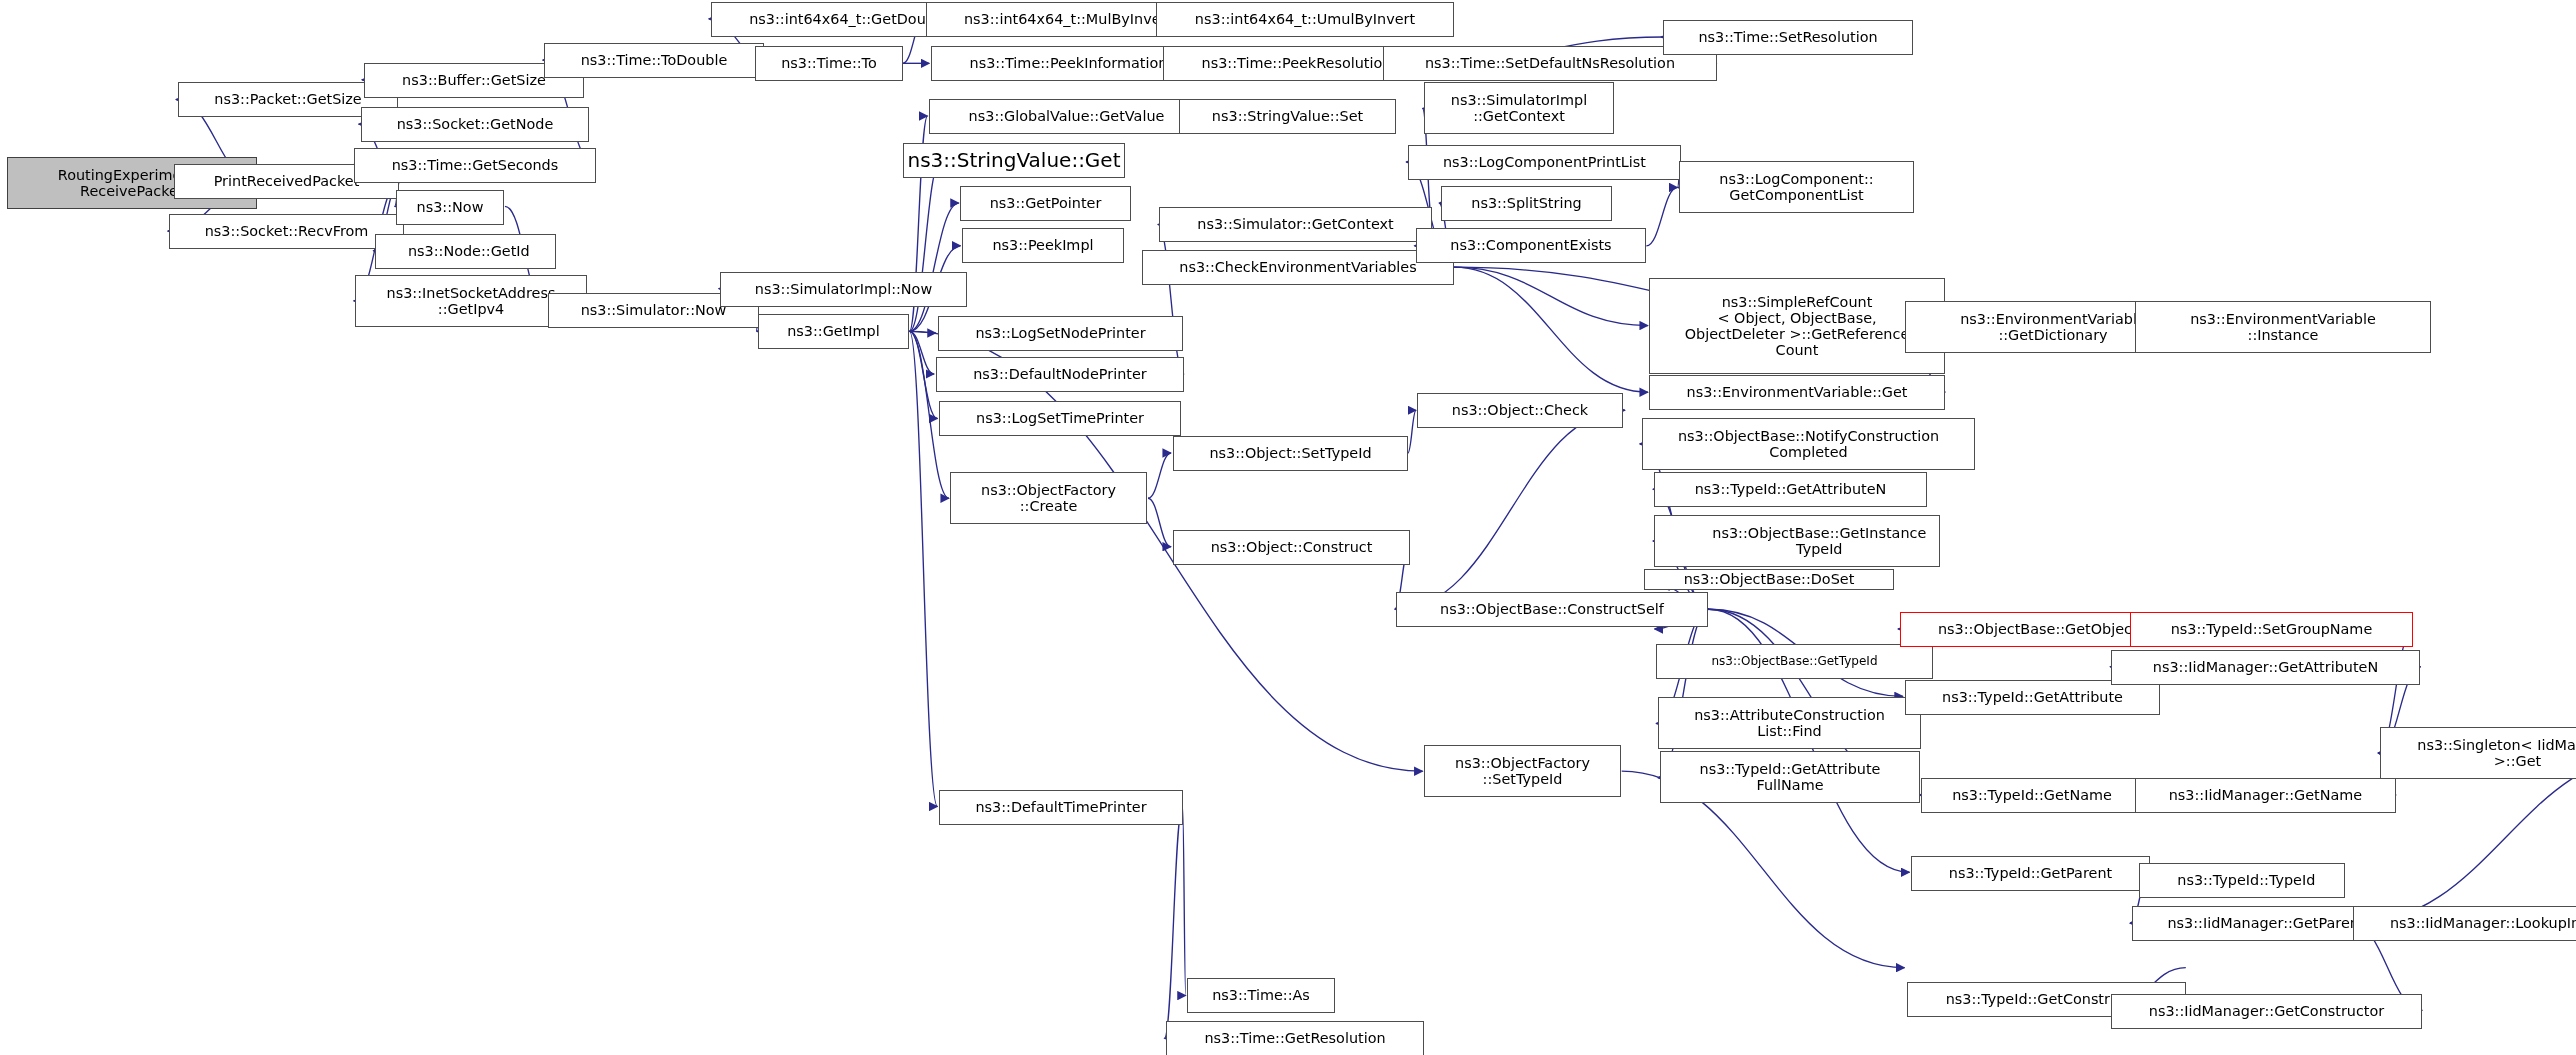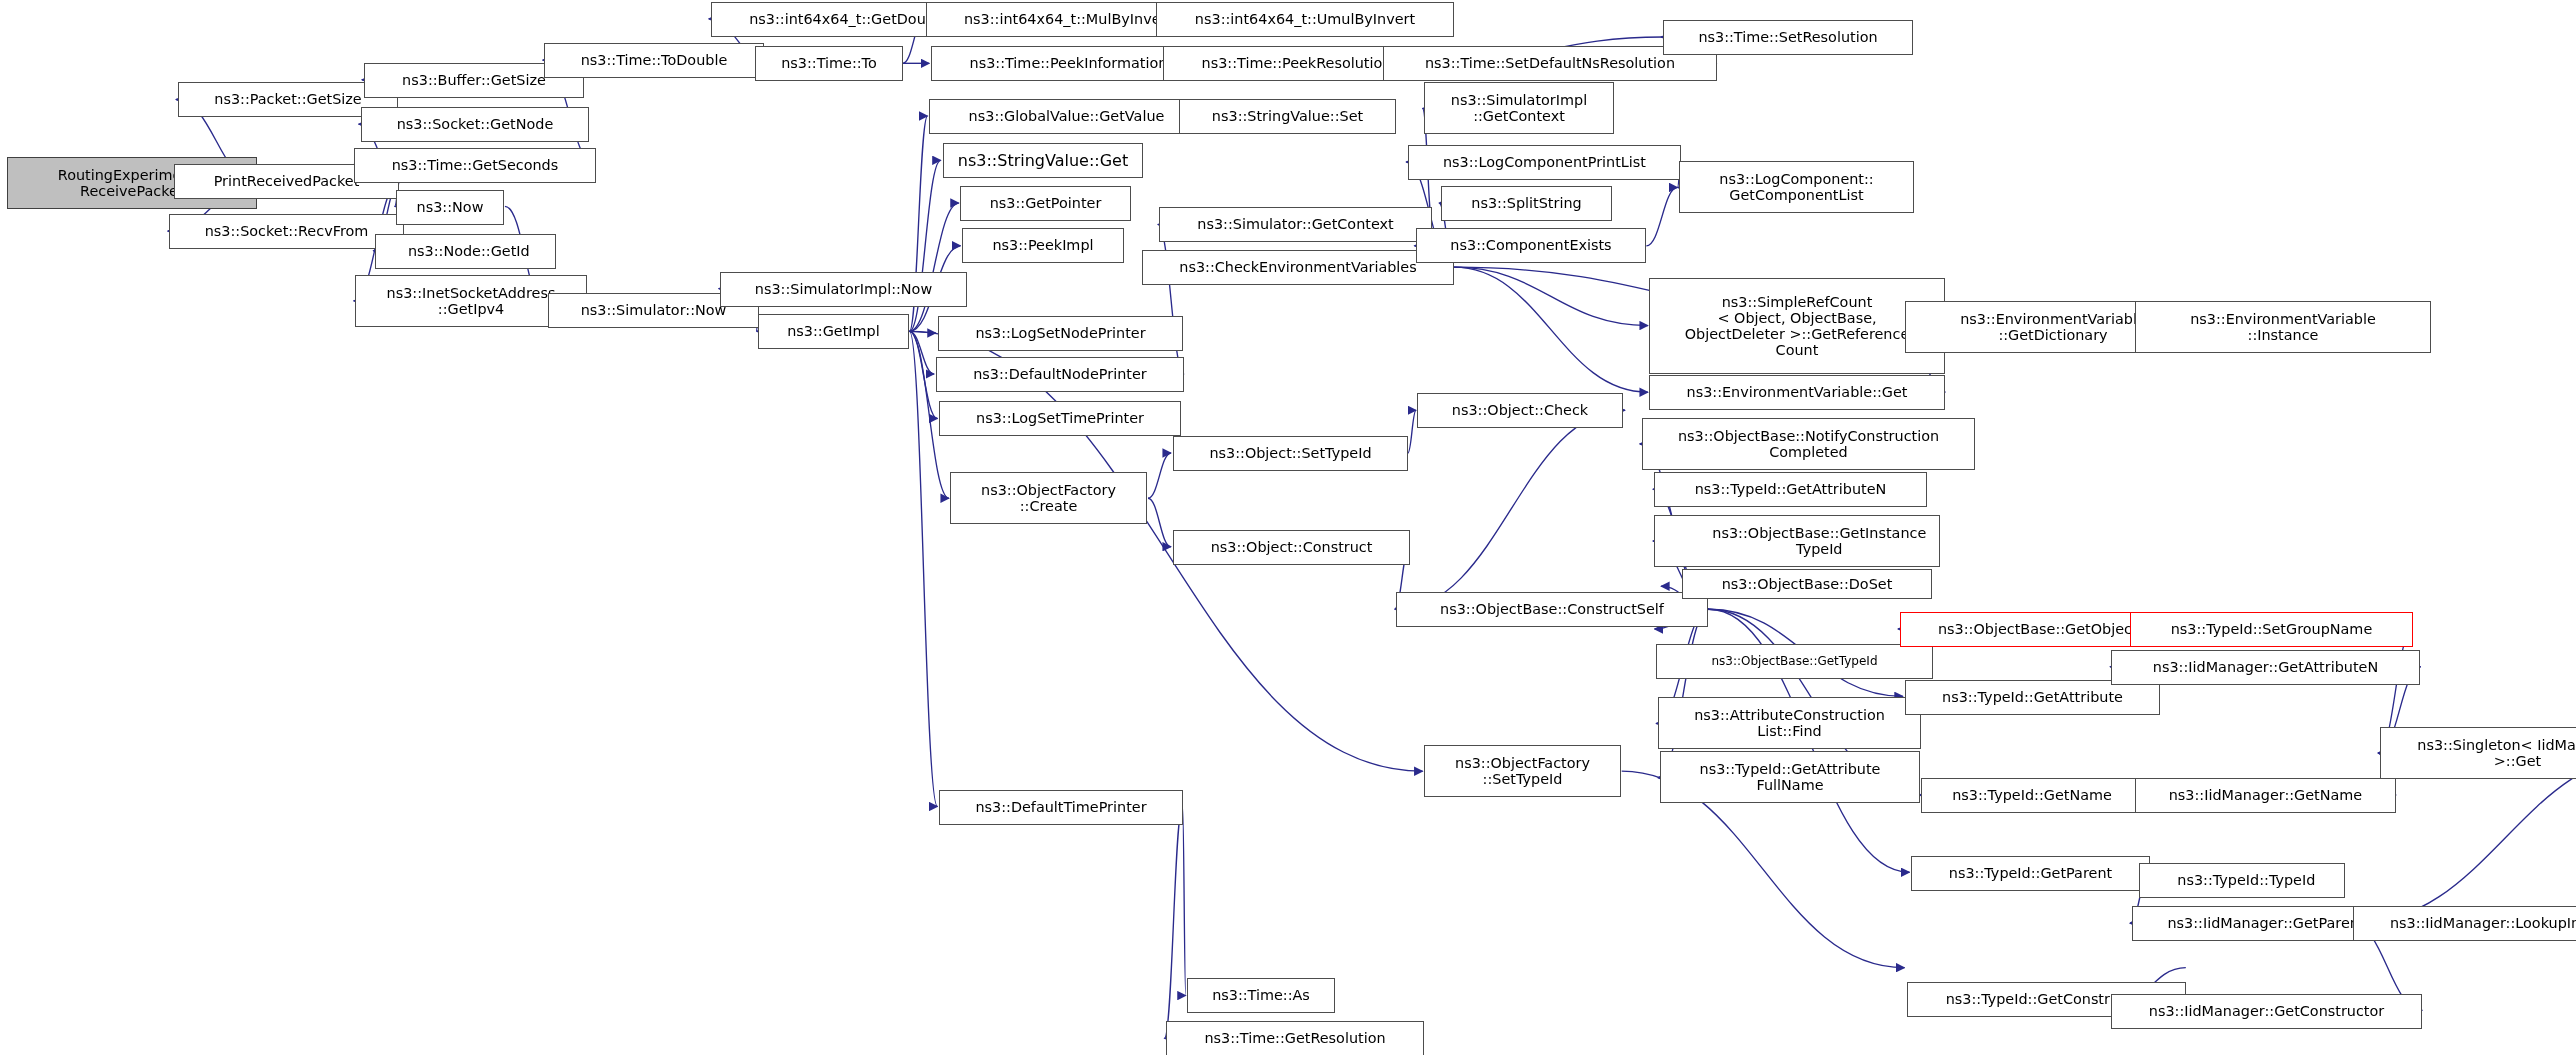--- a/index.html
+++ b/index.html
@@ -122,21 +122,21 @@
       <div class="node" style="left: 926px; top: 1.7px; width: 284px; height: 35px; font-size: 14.4px;">ns3::int64x64_t::MulByInvert</div>
       <div class="node" style="left: 1156px; top: 1.7px; width: 298px; height: 35px; font-size: 14.4px;">ns3::int64x64_t::UmulByInvert</div>
       <div class="node" style="left: 1163px; top: 46px; width: 267px; height: 35px; font-size: 14.4px;">ns3::Time::PeekResolution</div>
       <div class="node" style="left: 1383px; top: 46px; width: 334px; height: 35px; font-size: 14.4px;">ns3::Time::SetDefaultNsResolution</div>
       <div class="node" style="left: 1663px; top: 19.5px; width: 250px; height: 35px; font-size: 14.4px;">ns3::Time::SetResolution</div>
       <div class="node" style="left: 548px; top: 293px; width: 211px; height: 35px; font-size: 14.4px;">ns3::Simulator::Now</div>
       <div class="node" style="left: 720px; top: 272px; width: 247px; height: 35px; font-size: 14.4px;">ns3::SimulatorImpl::Now</div>
       <div class="node" style="left: 758px; top: 314px; width: 151px; height: 35px; font-size: 14.4px;">ns3::GetImpl</div>
       <div class="node" style="left: 929px; top: 99px; width: 275px; height: 35px; font-size: 14.4px;">ns3::GlobalValue::GetValue</div>
       <div class="node" style="left: 1179px; top: 99px; width: 217px; height: 35px; font-size: 14.4px;">ns3::StringValue::Set</div>
-      <div class="node" style="left: 943px; top: 143px; width: 200px; height: 35px; font-size: 16px;">ns3::StringValue::Get</div>
+      <div class="node" style="left: 903px; top: 143px; width: 222px; height: 35px; font-size: 20px;">ns3::StringValue::Get</div>
       <div class="node" style="left: 960px; top: 186px; width: 171px; height: 35px; font-size: 14.4px;">ns3::GetPointer</div>
       <div class="node" style="left: 962px; top: 228px; width: 162px; height: 35px; font-size: 14.4px;">ns3::PeekImpl</div>
       <div class="node" style="left: 938px; top: 316px; width: 245px; height: 35px; font-size: 14.4px;">ns3::LogSetNodePrinter</div>
       <div class="node" style="left: 936px; top: 357px; width: 248px; height: 35px; font-size: 14.4px;">ns3::DefaultNodePrinter</div>
       <div class="node" style="left: 939px; top: 401px; width: 242px; height: 35px; font-size: 14.4px;">ns3::LogSetTimePrinter</div>
       <div class="node" style="left: 1159px; top: 207px; width: 273px; height: 35px; font-size: 14.4px;">ns3::Simulator::GetContext</div>
       <div class="node" style="left: 1142px; top: 250px; width: 312px; height: 35px; font-size: 14.4px;">ns3::CheckEnvironmentVariables</div>
       <div class="node" style="left: 1424px; top: 82px; width: 190px; height: 52px;">ns3::SimulatorImpl
 ::GetContext</div>
       <div class="node" style="left: 1408px; top: 145px; width: 273px; height: 35px; font-size: 14.4px;">ns3::LogComponentPrintList</div>
@@ -157,21 +157,21 @@
       <div class="node" style="left: 1173px; top: 436px; width: 235px; height: 35px; font-size: 14.4px;">ns3::Object::SetTypeId</div>
       <div class="node" style="left: 950px; top: 472px; width: 197px; height: 52px;">ns3::ObjectFactory
 ::Create</div>
       <div class="node" style="left: 1173px; top: 530px; width: 237px; height: 35px; font-size: 14.4px;">ns3::Object::Construct</div>
       <div class="node" style="left: 1396px; top: 592px; width: 312px; height: 35px; font-size: 14.4px;">ns3::ObjectBase::ConstructSelf</div>
       <div class="node" style="left: 1642px; top: 418px; width: 333px; height: 52px;">ns3::ObjectBase::NotifyConstruction
 Completed</div>
       <div class="node" style="left: 1654px; top: 472px; width: 273px; height: 35px; font-size: 14.4px;">ns3::TypeId::GetAttributeN</div>
       <div class="node" style="left: 1654px; top: 515px; width: 286px; height: 52px; padding-left: 48px;">ns3::ObjectBase::GetInstance
 TypeId</div>
-      <div class="node" style="left: 1682px; top: 569px; width: 250px; height: 30px; font-size: 14.4px;">ns3::ObjectBase::DoSet</div>
+      <div class="node" style="left: 1644px; top: 569px; width: 250px; height: 21px; font-size: 14.4px;">ns3::ObjectBase::DoSet</div>
       <div class="node" style="left: 1656px; top: 644px; width: 277px; height: 35px; font-size: 12px;">ns3::ObjectBase::GetTypeId</div>
       <div class="node red" style="left: 1900px; top: 612px; width: 293px; height: 35px; font-size: 14.4px;">ns3::ObjectBase::GetObjectIid</div>
       <div class="node red" style="left: 2130px; top: 612px; width: 283px; height: 35px; font-size: 14.4px;">ns3::TypeId::SetGroupName</div>
       <div class="node" style="left: 1658px; top: 697px; width: 263px; height: 52px;">ns3::AttributeConstruction
 List::Find</div>
       <div class="node" style="left: 1905px; top: 680px; width: 255px; height: 35px; font-size: 14.4px;">ns3::TypeId::GetAttribute</div>
       <div class="node" style="left: 2111px; top: 650px; width: 309px; height: 35px; font-size: 14.4px;">ns3::IidManager::GetAttributeN</div>
       <div class="node" style="left: 1660px; top: 751px; width: 260px; height: 52px;">ns3::TypeId::GetAttribute
 FullName</div>
       <div class="node" style="left: 1921px; top: 778px; width: 222px; height: 35px; font-size: 14.4px;">ns3::TypeId::GetName</div>

